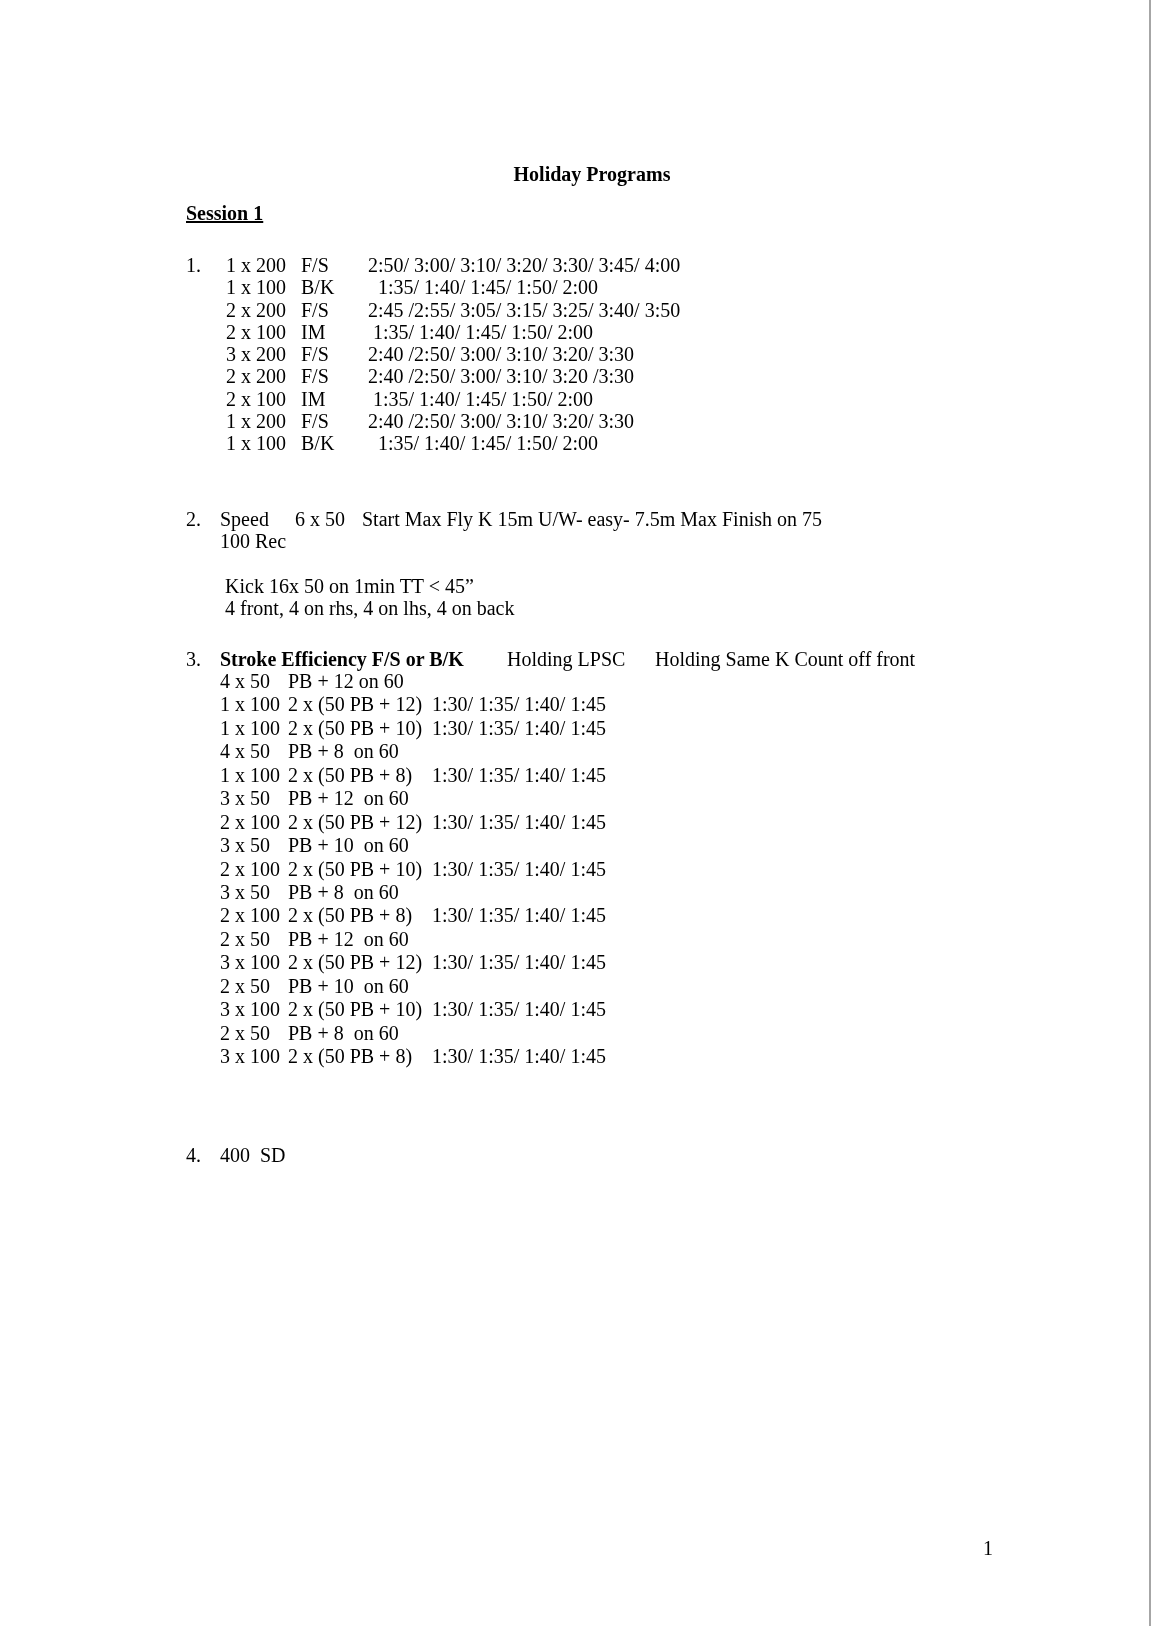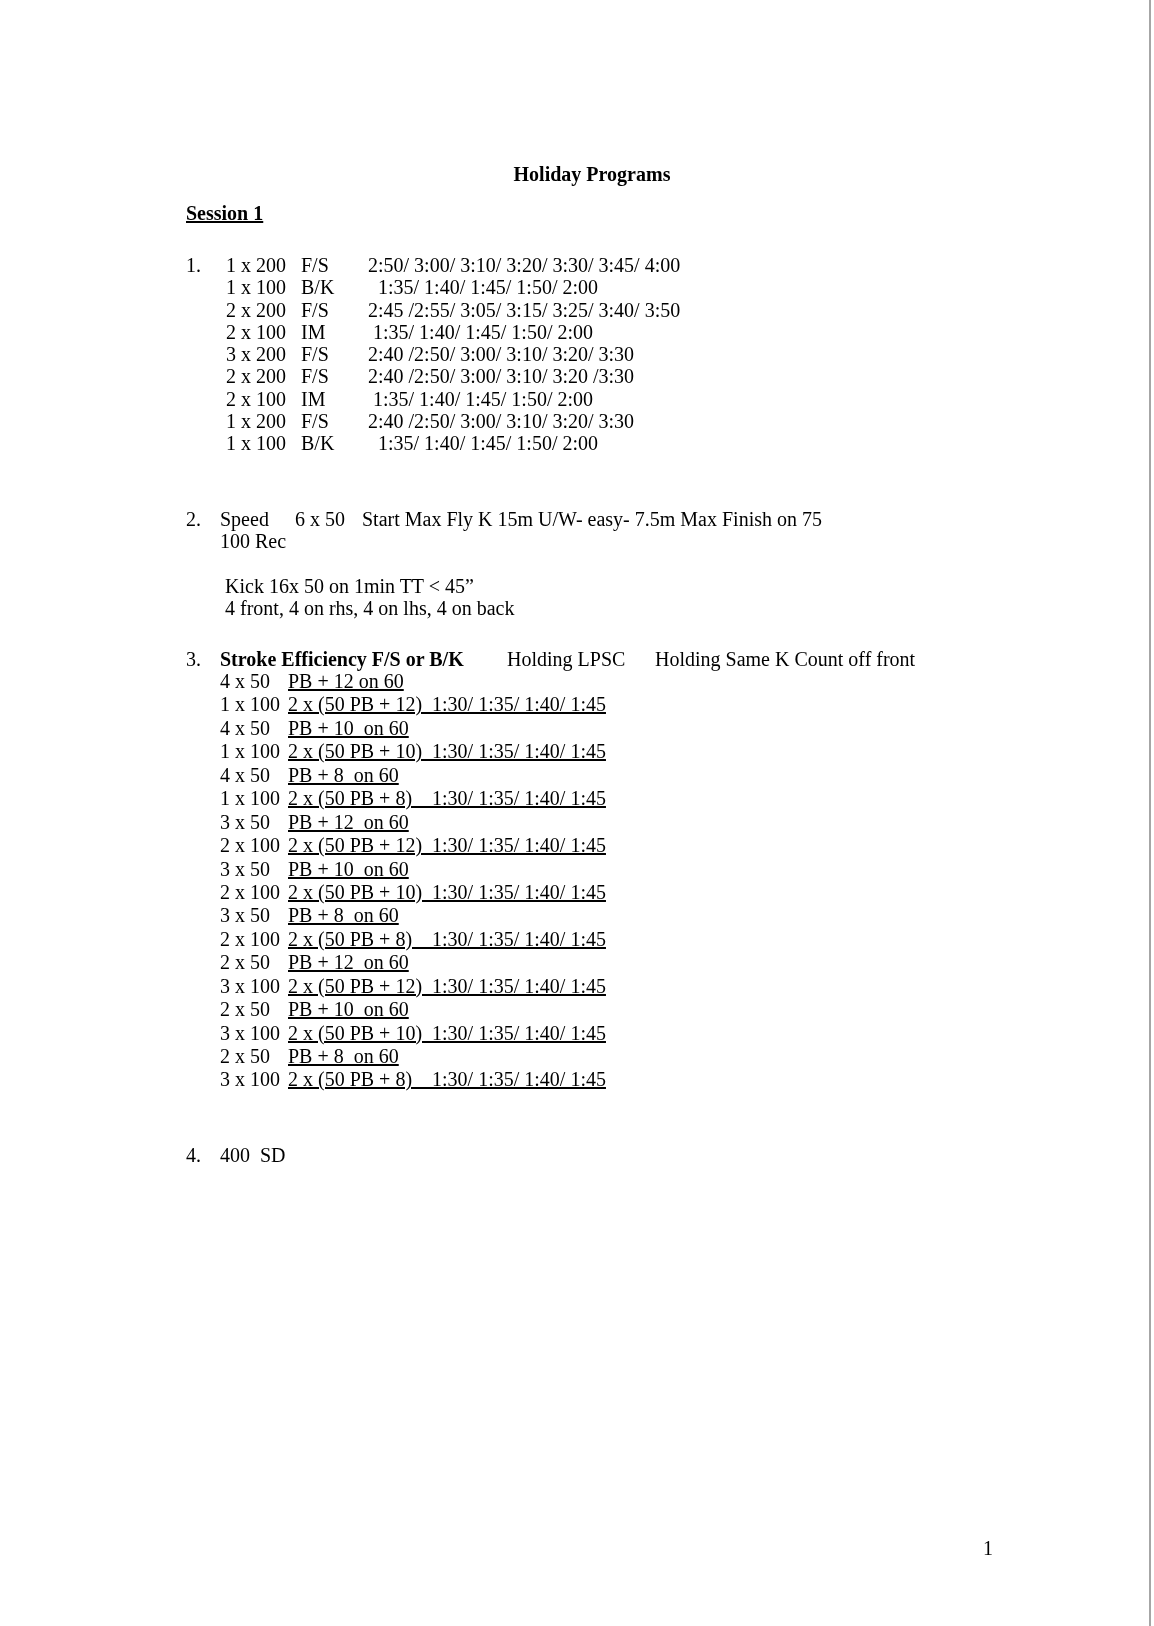--- a/index.html
+++ b/index.html
@@ -39,21 +39,21 @@
   .i2-qty{display:inline-block;width:67px;white-space:pre;}
   .item2-line2{left:205px;top:530px;}
   .kick-line1{left:210px;top:575px;}
   .kick-line2{left:210px;top:597px;}
 
   
   .item3-heading{left:0;top:648px;width:1154px;height:23px;}
   .h3-bold{position:absolute;left:205px;font-weight:bold;white-space:pre;}
   .h3-mid{position:absolute;left:492px;white-space:pre;}
   .h3-right{position:absolute;left:640px;white-space:pre;}
-  .item3-rows{left:205px;top:670px;text-decoration:underline;}
+  .item3-rows{left:205px;top:670px;}
   .item3-rows .row{white-space:pre;line-height:23.45px;height:23.45px;}
   .c-qty3{display:inline-block;width:68px;white-space:pre;}
   .c-rest{white-space:pre;}
 
   
   .item4-text{left:205px;top:1144px;white-space:pre;}
   .m1{top:254px;} .m2{top:508px;} .m3{top:648px;} .m4{top:1144px;}
 
   .page-number{left:968px;top:1537px;}
 
@@ -89,21 +89,20 @@
 
 <div class="abs marker m3">3.</div>
 <div class="abs item3-heading">
   <span class="h3-bold">Stroke Efficiency F/S or B/K</span>
   <span class="h3-mid">Holding LPSC</span>
   <span class="h3-right">Holding Same K Count off front</span>
 </div>
 <div class="abs item3-rows">
     <div class="row"><span class="c-qty3">4 x 50</span><span class="c-rest">PB + 12 on 60</span></div>
     <div class="row"><span class="c-qty3">1 x 100</span><span class="c-rest">2 x (50 PB + 12)  1:30/ 1:35/ 1:40/ 1:45</span></div>
-    <div class="row"><span class="c-qty3">4 x 50</span><span class="c-rest">PB + 10  on 60</span></div>
     <div class="row"><span class="c-qty3">1 x 100</span><span class="c-rest">2 x (50 PB + 10)  1:30/ 1:35/ 1:40/ 1:45</span></div>
     <div class="row"><span class="c-qty3">4 x 50</span><span class="c-rest">PB + 8  on 60</span></div>
     <div class="row"><span class="c-qty3">1 x 100</span><span class="c-rest">2 x (50 PB + 8)    1:30/ 1:35/ 1:40/ 1:45</span></div>
     <div class="row"><span class="c-qty3">3 x 50</span><span class="c-rest">PB + 12  on 60</span></div>
     <div class="row"><span class="c-qty3">2 x 100</span><span class="c-rest">2 x (50 PB + 12)  1:30/ 1:35/ 1:40/ 1:45</span></div>
     <div class="row"><span class="c-qty3">3 x 50</span><span class="c-rest">PB + 10  on 60</span></div>
     <div class="row"><span class="c-qty3">2 x 100</span><span class="c-rest">2 x (50 PB + 10)  1:30/ 1:35/ 1:40/ 1:45</span></div>
     <div class="row"><span class="c-qty3">3 x 50</span><span class="c-rest">PB + 8  on 60</span></div>
     <div class="row"><span class="c-qty3">2 x 100</span><span class="c-rest">2 x (50 PB + 8)    1:30/ 1:35/ 1:40/ 1:45</span></div>
     <div class="row"><span class="c-qty3">2 x 50</span><span class="c-rest">PB + 12  on 60</span></div>

